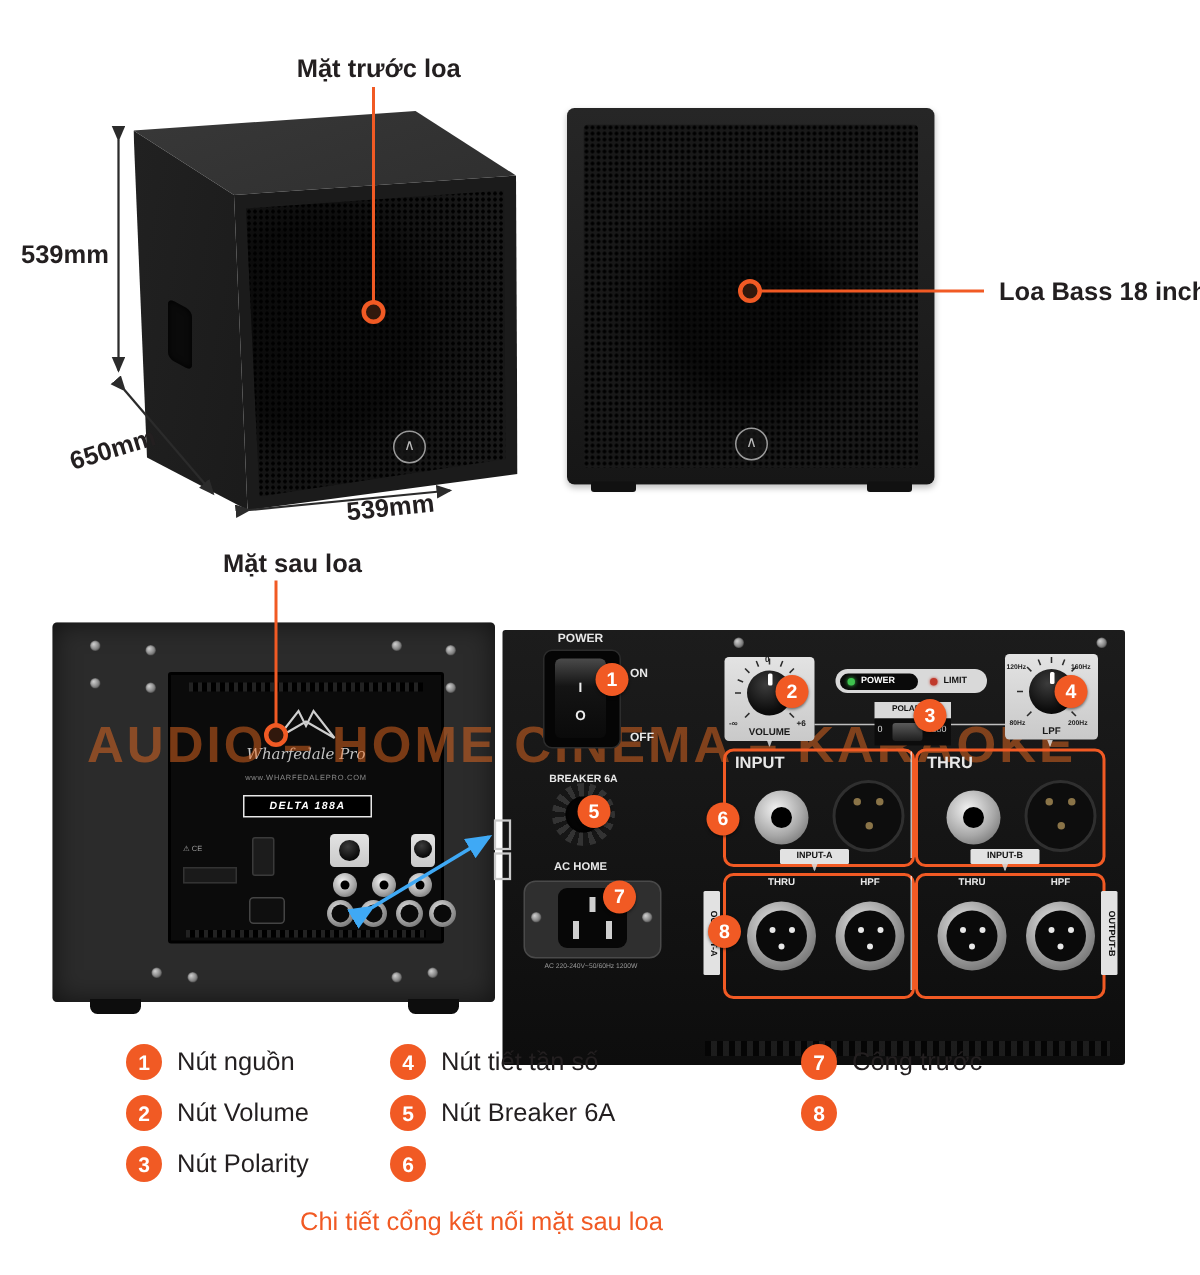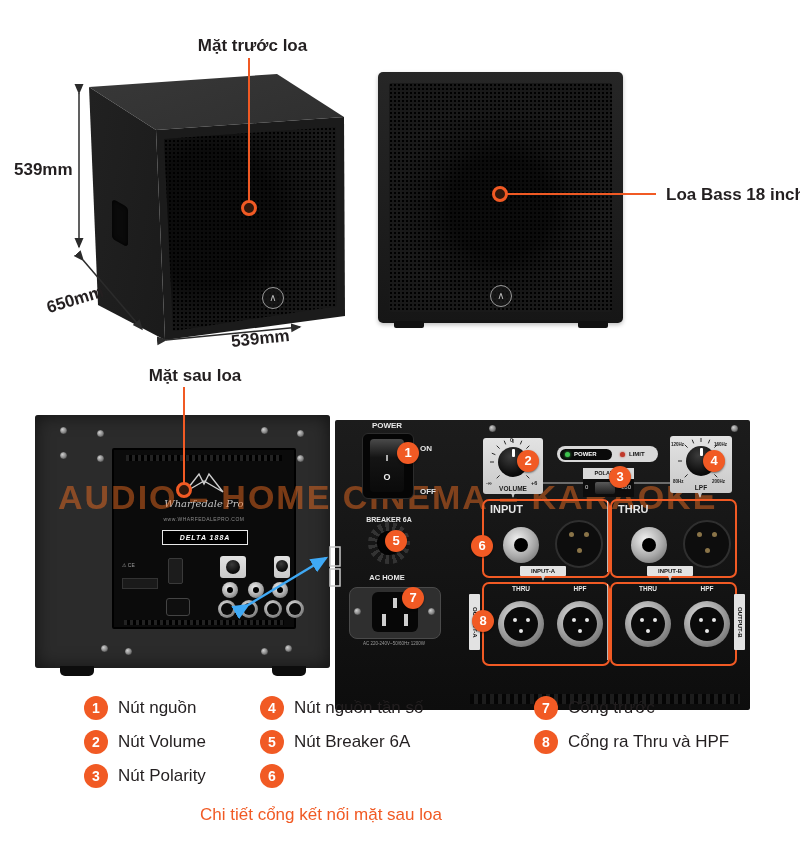--- a/index.html
+++ b/index.html
@@ -353,35 +353,34 @@
       <div class="legendTxt">Nút Volume</div>
     </div>
     <div class="legendRow">
       <div class="legendNum">3</div>
       <div class="legendTxt">Nút Polarity</div>
     </div>
   </div>
   <div class="abs" style="left:260px;top:696px;z-index:6;">
     <div class="legendRow">
       <div class="legendNum">4</div>
-      <div class="legendTxt">Nút nguồn tần số</div>
+      <div class="legendTxt">Nút tiết tần số</div>
     </div>
     <div class="legendRow">
       <div class="legendNum">5</div>
       <div class="legendTxt">Nút Breaker 6A</div>
     </div>
     <div class="legendRow">
       <div class="legendNum">6</div>
     </div>
   </div>
   <div class="abs" style="left:534px;top:696px;z-index:6;">
     <div class="legendRow">
       <div class="legendNum">7</div>
       <div class="legendTxt">Cổng trước</div>
     </div>
     <div class="legendRow">
       <div class="legendNum">8</div>
-      <div class="legendTxt">Cổng ra Thru và HPF</div>
     </div>
   </div>
   <div class="abs" style="left:200px;top:805px;width:400px;text-align:left;font-size:17px;font-weight:400;color:#F15A24;z-index:6;">Chi tiết cổng kết nối mặt sau loa</div>
 
 </div>
 
 </body></html>

